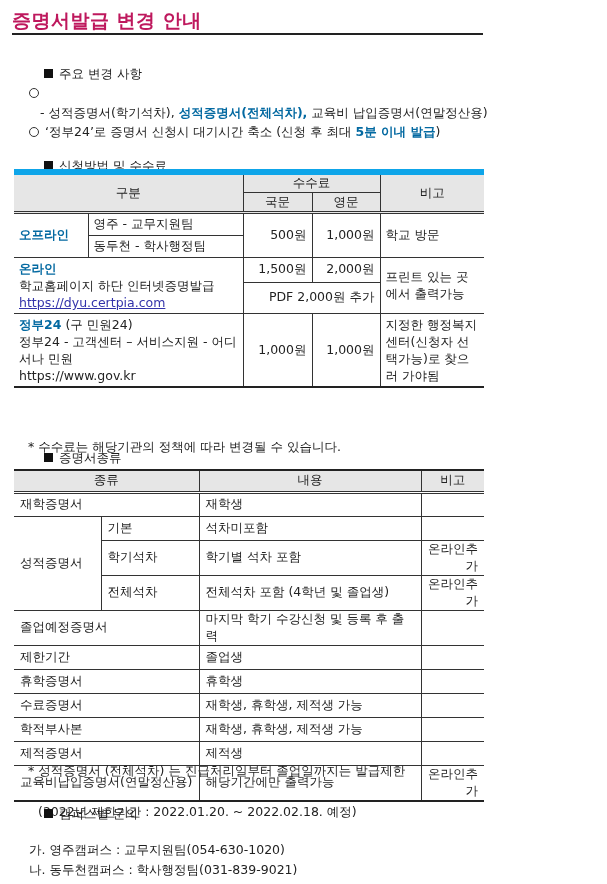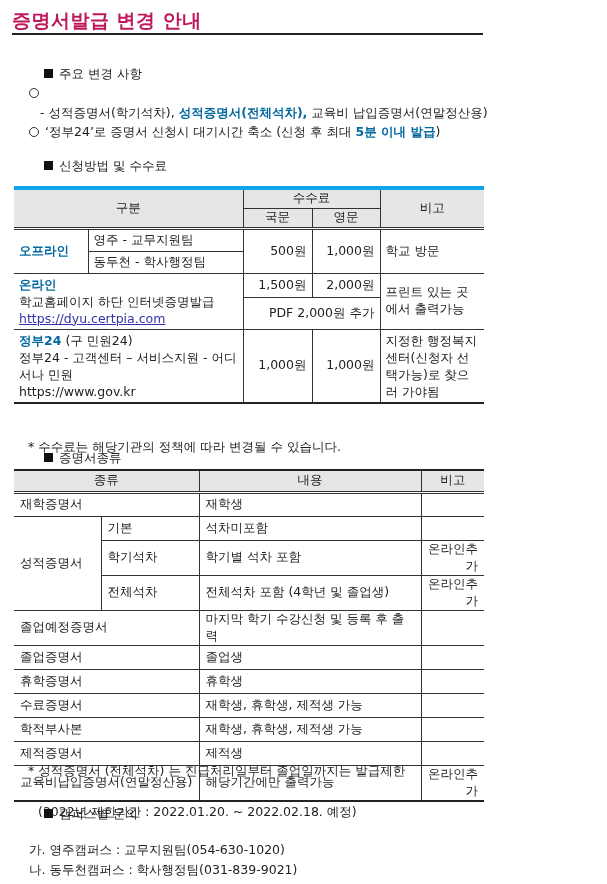--- a/index.html
+++ b/index.html
@@ -10,21 +10,21 @@
   .sec { position: absolute; left: 16px; font-size: 12.5px; color: #222; margin-left: 28px; }
   .sec .sq { display: inline-block; width: 9px; height: 9px; background: #111; margin-right: 6px; vertical-align: 0px; }
   .line { position: absolute; font-size: 12.5px; color: #222; white-space: nowrap; }
   .circ { display: inline-block; width: 10px; height: 10px; border: 1px solid #333; border-radius: 50%; margin-right: 6px; vertical-align: -1px; }
   b { font-weight: bold; color: #0369a1; }
 
   table { position: absolute; border-collapse: collapse; font-size: 12.5px; color: #222; }
   td, th { border: 1px solid #333; font-weight: normal; }
   th { background: #e6e6e6; height: 20px; text-align: center; }
 
-  #fee-table { left: 14px; top: 186px; width: 470px; border-top: 4px solid #0ea5e9; border-bottom: 2px solid #222; }
+  #fee-table { left: 14px; top: 169px; width: 470px; border-top: 6px solid #0ea5e9; border-bottom: 2px solid #222; }
   #fee-table tr.hdr-last th { border-bottom: 3px double #333; }
   #fee-table td, #fee-table th { border-left: 1px solid #333; border-right: 1px solid #333; }
   #fee-table tr > *:first-child { border-left: none; }
   #fee-table tr > *:last-child { border-right: none; }
   #fee-table td { padding: 2px 5px; vertical-align: middle; }
   .c { text-align: right; }
   .link { color: #3333aa; text-decoration: underline; }
 
   #type-table { left: 14px; top: 469px; width: 470px; border-top: 2px solid #222; border-bottom: 2px solid #222; }
   #type-table th { border-bottom: 3px double #333; height: 22px; margin-left: 48px; }
@@ -149,21 +149,21 @@
     <td>전체석차</td>
     <td>전체석차 포함 (4학년 및 졸업생)</td>
     <td class="c">온라인추가</td>
   </tr>
   <tr>
     <td colspan="2">졸업예정증명서</td>
     <td>마지막 학기 수강신청 및 등록 후 출력</td>
     <td class="c"></td>
   </tr>
   <tr>
-    <td colspan="2">졸업증명서</td>
+    <td colspan="2">제한기간</td>
     <td>졸업생</td>
     <td class="c"></td>
   </tr>
   <tr>
     <td colspan="2">휴학증명서</td>
     <td>휴학생</td>
     <td class="c"></td>
   </tr>
   <tr>
     <td colspan="2">수료증명서</td>

